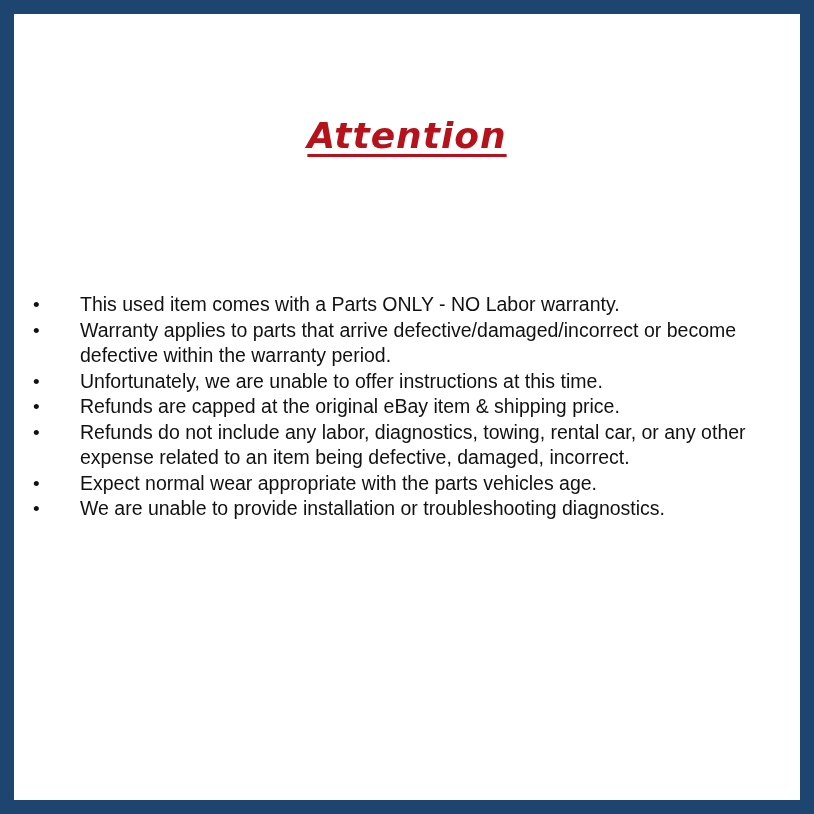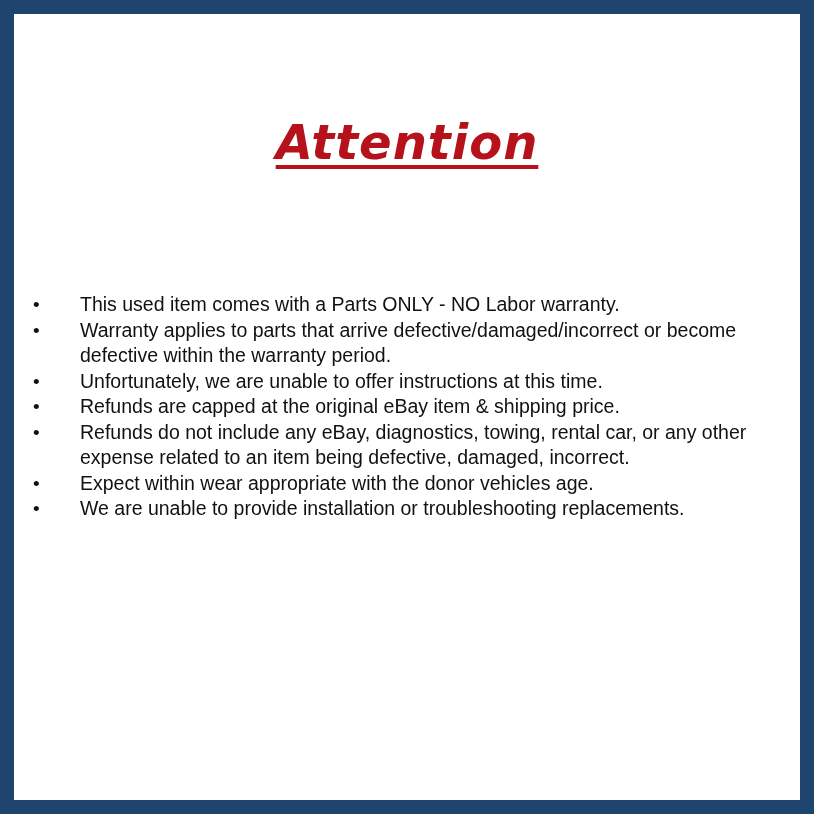--- a/index.html
+++ b/index.html
@@ -29,21 +29,21 @@
     background: #ffffff;
     box-sizing: border-box;
     position: relative;
   }
   .title {
     text-align: center;
     color: #b5121b;
     font-family: "DejaVu Sans", sans-serif;
     font-weight: bold;
     font-style: italic;
-    font-size: 48px;
+    font-size: 36px;
     letter-spacing: 1px;
     text-decoration: underline;
     text-underline-offset: 6px;
     margin: 0;
     padding-top: 102px;
     line-height: 1.1;
   }
   .list {
     margin: 0;
     padding: 0;
@@ -95,26 +95,26 @@
       <li class="item">
         <span class="bullet">•</span>
         <span class="item-text">Unfortunately, we are unable to offer instructions at this time.</span>
       </li>
       <li class="item">
         <span class="bullet">•</span>
         <span class="item-text">Refunds are capped at the original eBay item &amp; shipping price.</span>
       </li>
       <li class="item">
         <span class="bullet">•</span>
-        <span class="item-text">Refunds do not include any eBay, diagnostics, towing, rental car, or any other expense related to an item being defective, damaged, incorrect.</span>
+        <span class="item-text">Refunds do not include any labor, diagnostics, towing, rental car, or any other expense related to an item being defective, damaged, incorrect.</span>
       </li>
       <li class="item">
         <span class="bullet">•</span>
-        <span class="item-text">Expect within wear appropriate with the donor vehicles age.</span>
+        <span class="item-text">Expect normal wear appropriate with the parts vehicles age.</span>
       </li>
       <li class="item">
         <span class="bullet">•</span>
-        <span class="item-text">We are unable to provide installation or troubleshooting replacements.</span>
+        <span class="item-text">We are unable to provide installation or troubleshooting diagnostics.</span>
       </li>
     </ul>
 
   </div>
 </div>
 
 </body></html>

